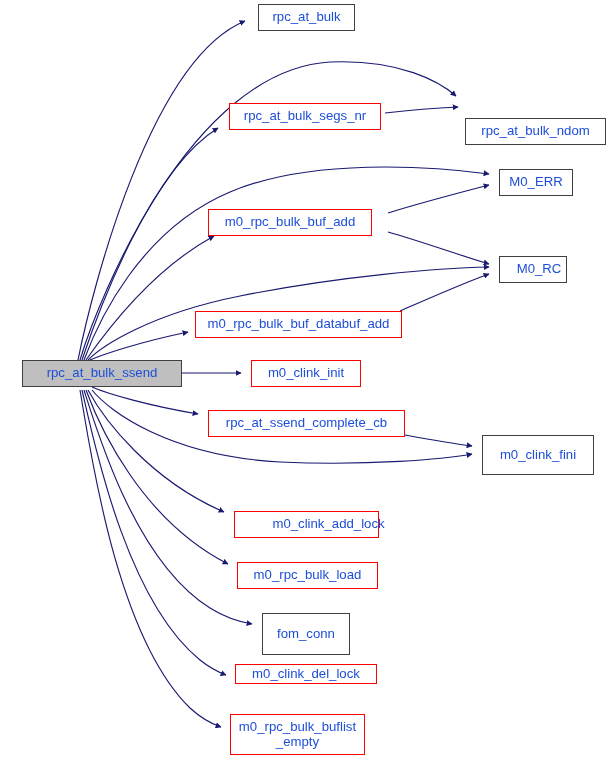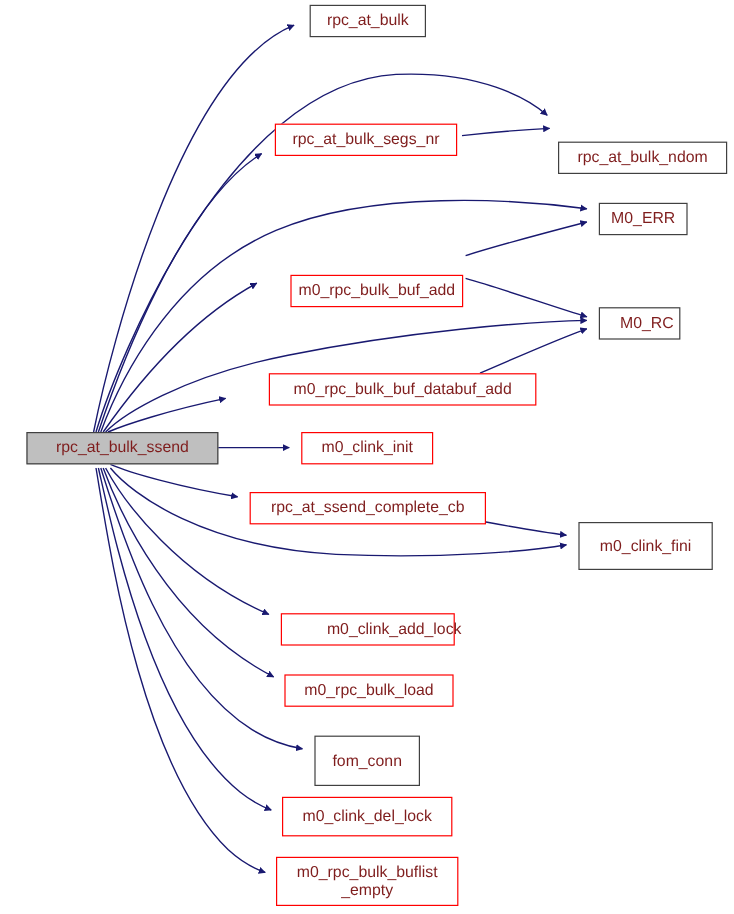--- a/index.html
+++ b/index.html
@@ -27,21 +27,21 @@
   .gnode {
     position: absolute;
     box-sizing: border-box;
     display: flex;
     align-items: center;
     justify-content: center;
     text-align: center;
     background: #ffffff;
     border: 1px solid #000000;
     font-size: 13.2px;
-    color: #7f1d1d;
+    color: #1d4ed8;
     line-height: 1.08;
     white-space: pre-line;
     z-index: 3;
   }
   .gnode.red {
     border: 1px solid #ff0000;
   }
   .gnode.root {
     background: #bfbfbf;
     border: 1px solid #404040;
@@ -82,26 +82,26 @@
         <path d="M82,390 C94,442 126,600 200,660 C210,668 218,672 226,675" fill="none" stroke="#191970" stroke-width="1.15" marker-end="url(#arrow)"></path>
         <path d="M80,390 C90,448 116,636 190,708 C202,719 212,724 221,727" fill="none" stroke="#191970" stroke-width="1.15" marker-end="url(#arrow)"></path>
       </g>
   </svg>
   <div id="nodes-group">
       <div class="gnode root" style="left: 6px; top: 360px; width: 160px; height: 27px; margin-left: 16px;">rpc_at_bulk_ssend</div>
       <div class="gnode gray-border" style="left: 258px; top: 4px; width: 97px; height: 27px;">rpc_at_bulk</div>
       <div class="gnode gray-border" style="left: 465px; top: 94px; width: 141px; height: 27px; margin-top: 24px;">rpc_at_bulk_ndom</div>
       <div class="gnode red" style="left: 229px; top: 103px; width: 152px; height: 27px;">rpc_at_bulk_segs_nr</div>
       <div class="gnode gray-border" style="left: 499px; top: 169px; width: 74px; height: 27px;">M0_ERR</div>
-      <div class="gnode red" style="left: 242px; top: 209px; width: 144px; height: 27px; margin-top: 20px;">m0_rpc_bulk_buf_add</div>
+      <div class="gnode red" style="left: 208px; top: 209px; width: 164px; height: 27px;">m0_rpc_bulk_buf_add</div>
       <div class="gnode gray-border" style="left: 499px; top: 256px; width: 68px; height: 27px; padding-left: 12px;">M0_RC</div>
-      <div class="gnode red" style="left: 195px; top: 311px; width: 223px; height: 27px; margin-left: 29px;">m0_rpc_bulk_buf_databuf_add</div>
+      <div class="gnode red" style="left: 195px; top: 311px; width: 207px; height: 27px;">m0_rpc_bulk_buf_databuf_add</div>
       <div class="gnode red" style="left: 251px; top: 360px; width: 110px; height: 27px;">m0_clink_init</div>
       <div class="gnode red" style="left: 208px; top: 410px; width: 197px; height: 27px;">rpc_at_ssend_complete_cb</div>
       <div class="gnode gray-border" style="left: 482px; top: 435px; width: 112px; height: 40px;">m0_clink_fini</div>
       <div class="gnode red" style="left: 234px; top: 511px; width: 145px; height: 27px; padding-left: 44px;">m0_clink_add_lock</div>
       <div class="gnode red" style="left: 237px; top: 562px; width: 141px; height: 27px;">m0_rpc_bulk_load</div>
       <div class="gnode gray-border" style="left: 262px; top: 613px; width: 88px; height: 42px;">fom_conn</div>
-      <div class="gnode red" style="left: 235px; top: 664px; width: 142px; height: 33px;">m0_clink_del_lock</div>
-      <div class="gnode red" style="left: 230px; top: 714px; width: 152px; height: 41px;">m0_rpc_bulk_buflist
+      <div class="gnode red" style="left: 235px; top: 664px; width: 142px; height: 20px;">m0_clink_del_lock</div>
+      <div class="gnode red" style="left: 230px; top: 714px; width: 135px; height: 41px;">m0_rpc_bulk_buflist
 _empty</div>
     </div>
 </div>
 
 </body></html>

